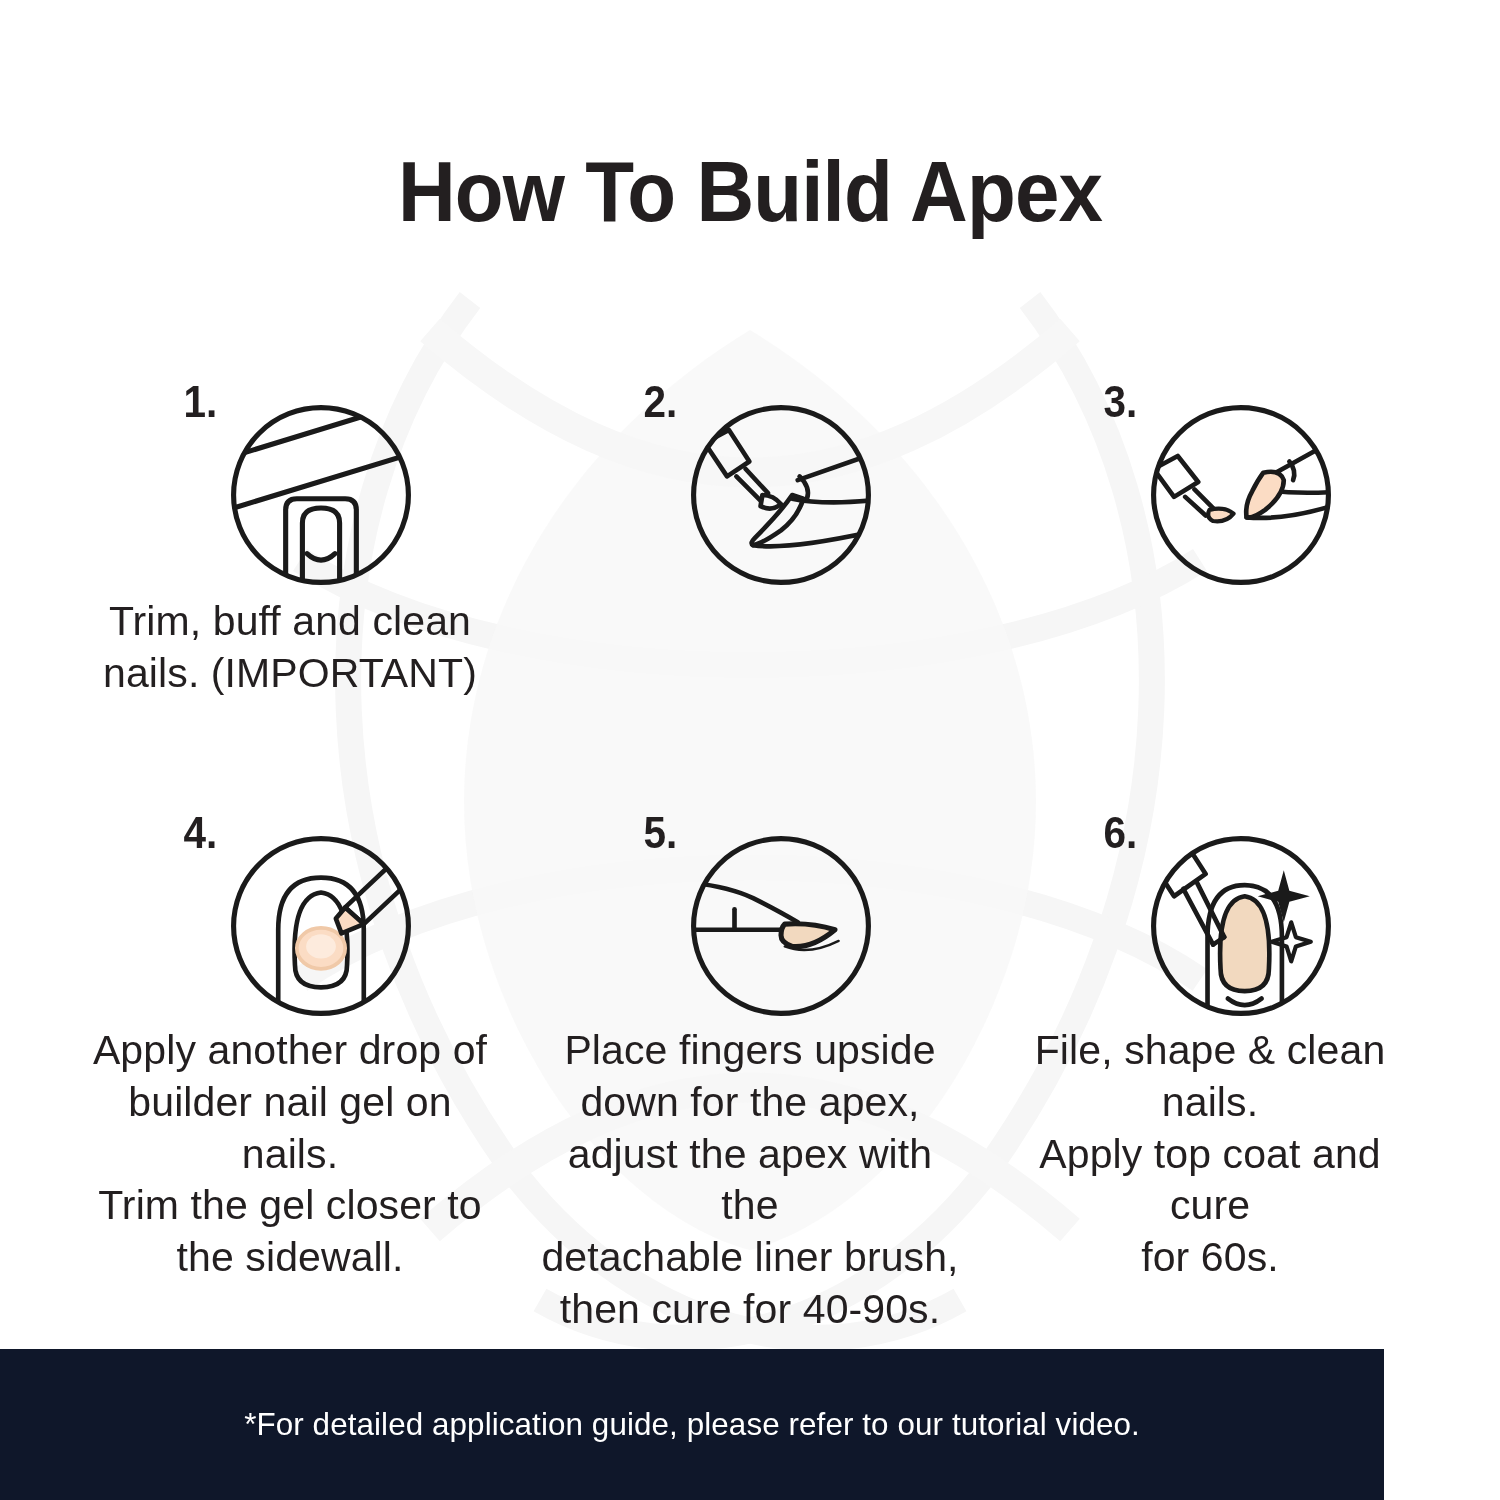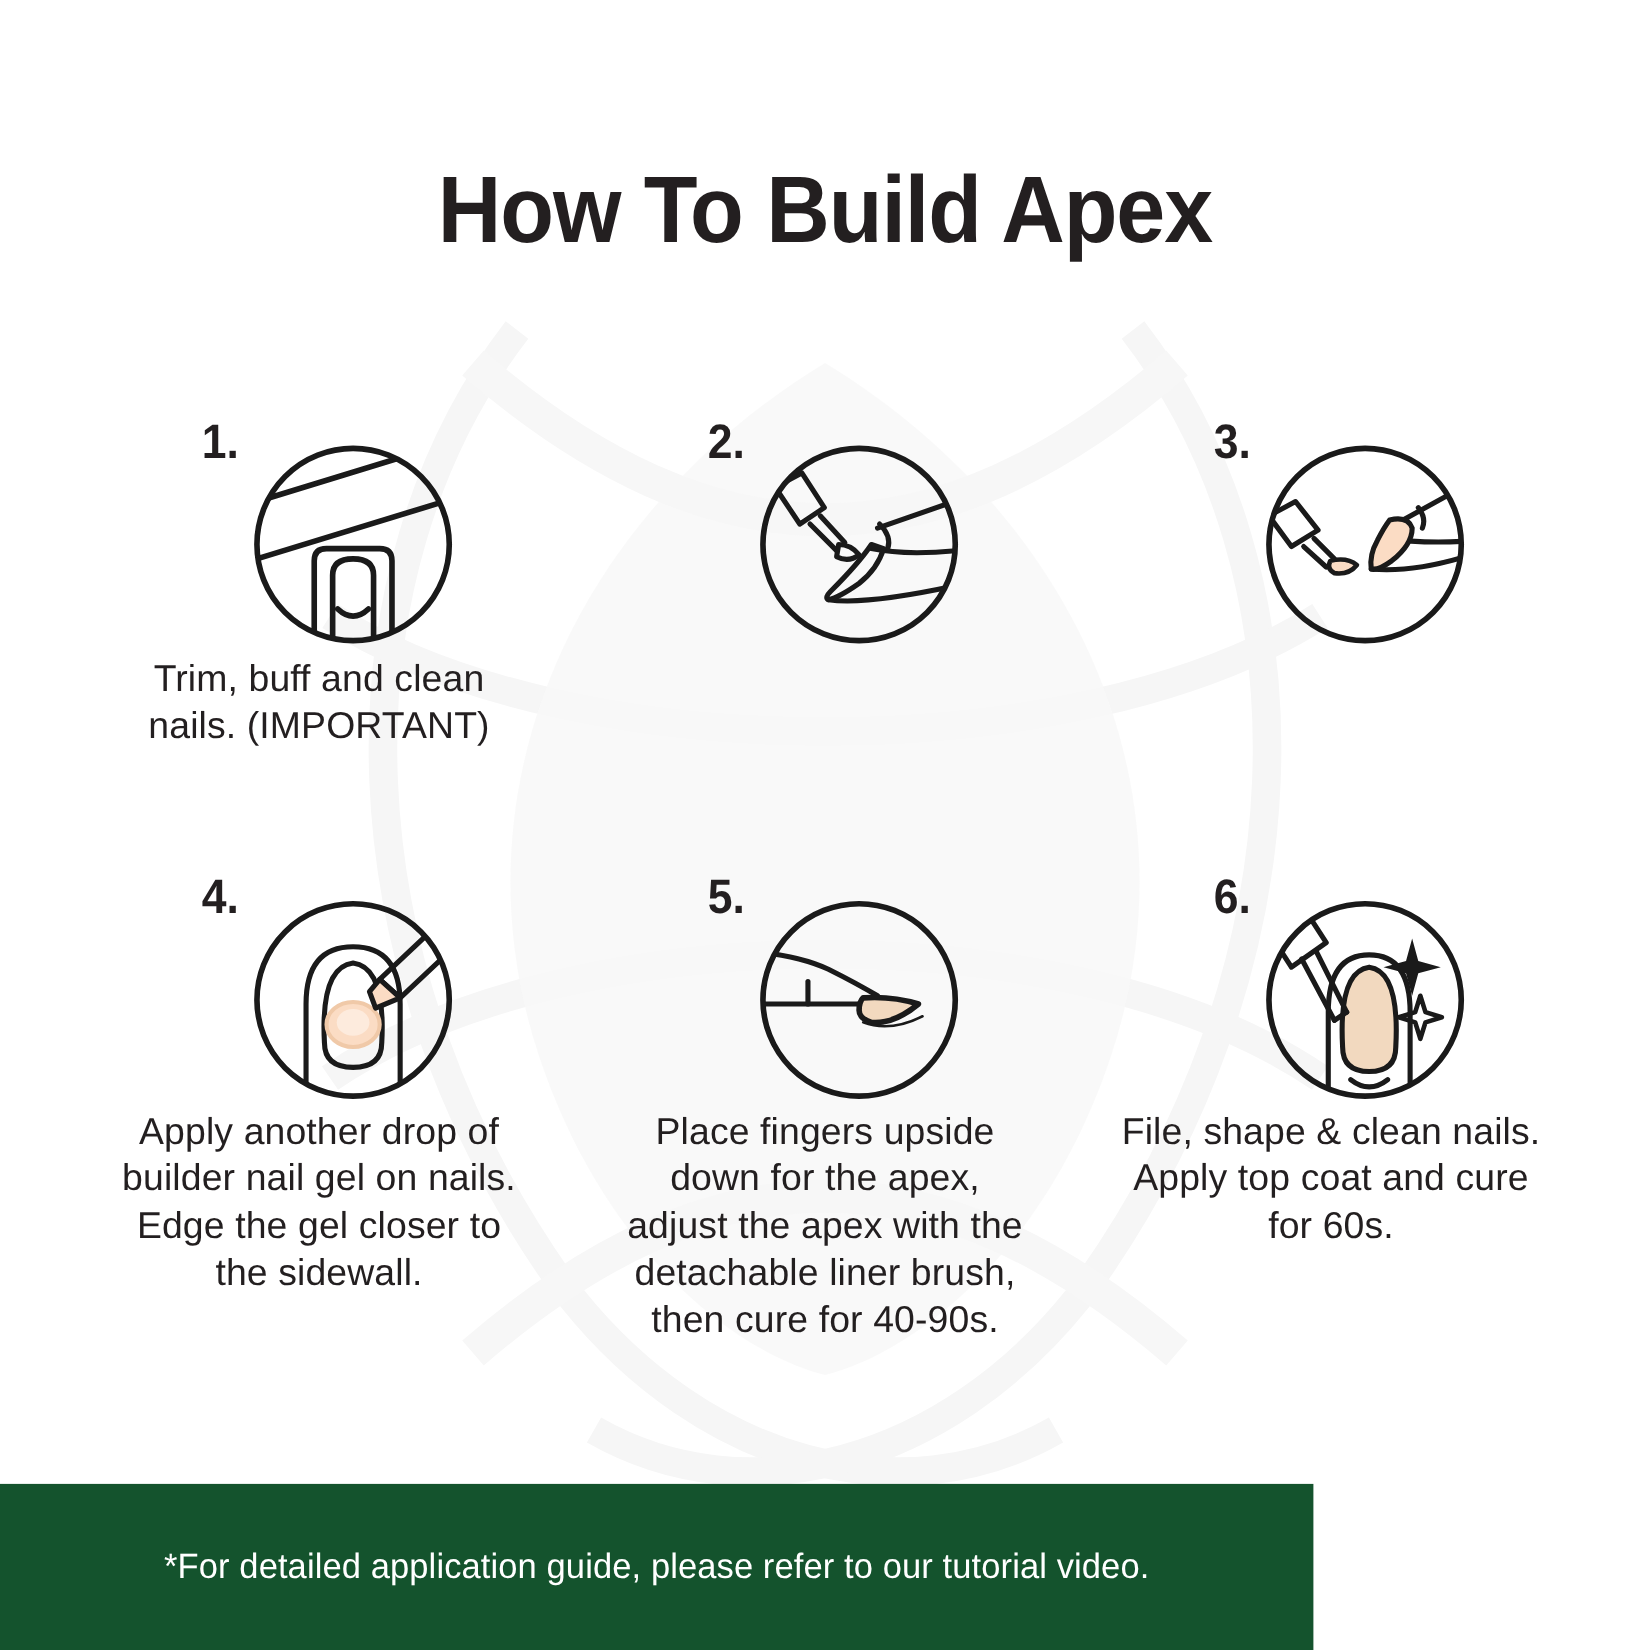--- a/index.html
+++ b/index.html
@@ -96,39 +96,39 @@
     left: 88px;
     top: 22px;
     width: 186px;
     height: 186px;
   }
 
   .step-caption {
     margin-top: 6px;
     width: 430px;
     text-align: center;
-    font-size: 34px;
+    font-size: 41px;
     line-height: 1.26;
     color: #231f20;
     font-family: "Liberation Sans", sans-serif;
     letter-spacing: 0.1px;
     white-space: pre-line;
   }
 
   
   .row2 .step-caption { margin-top: 4px; }
 
   
   #footer-banner {
     position: absolute;
     left: 0;
     top: 1349px;
-    width: 1194px;
+    width: 1384px;
     height: 151px;
-    background: #14532d;
+    background: #0f172a;
     z-index: 3;
     display: flex;
     align-items: center;
     justify-content: center;
   }
   #footer-note {
     color: #ffffff;
     font-size: 32px;
     font-family: "Liberation Sans", sans-serif;
     letter-spacing: 0.1px;
@@ -277,21 +277,21 @@
               <path d="M 196 14 L 214 34 L 146 98 L 126 80 Z"></path>
 
               <path d="M 126 80 L 146 98 L 122 108 L 116 92 Z" fill="#fbdcc4"></path>
             </g>
           </g>
           <circle cx="100" cy="100" r="94" fill="none" stroke="#1a1a1a" stroke-width="5.5"></circle>
         </svg>
       </div>
       <div class="step-caption">Apply another drop of
 builder nail gel on nails.
-Edge the gel closer to
+Trim the gel closer to
 the sidewall.</div>
     </div>
 
     <div class="step row2">
       <div class="step-illustration-row">
         <div class="step-number">5.</div>
         <svg class="step-circle" viewBox="0 0 200 200">
           <defs>
             <clipPath id="clip5">
                 <circle cx="100" cy="100" r="94"></circle>

